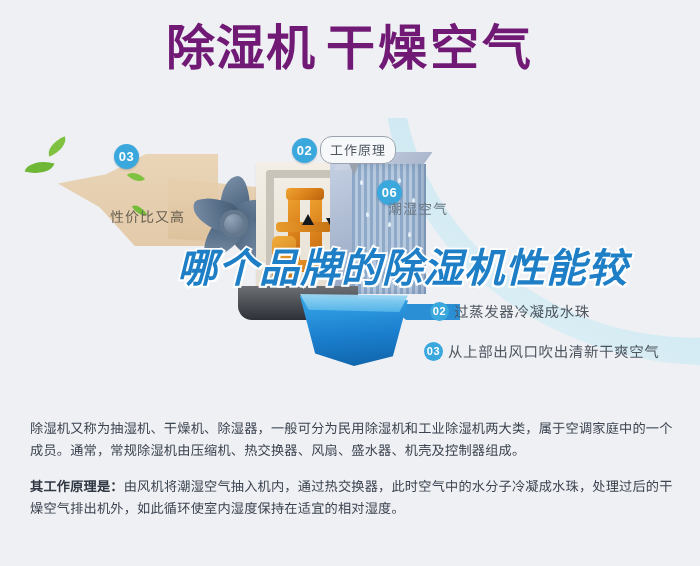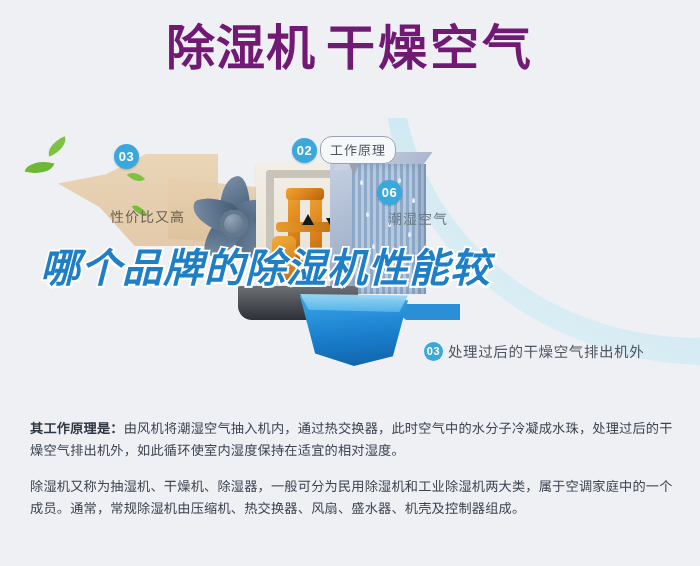--- a/index.html
+++ b/index.html
@@ -327,21 +327,21 @@
   .badge.b01      { left: 377px; top: 62px; }
 
   .label-text {
     position: absolute;
     color: #5a6570;
     font-size: 14px;
     letter-spacing: 1px;
     white-space: nowrap;
   }
   .label-dry   { left: 110px; top: 88px; color:#6b6253; }
-  .label-humid { left: 388px; top: 90px; color:#6d7b86; }
+  .label-humid { left: 388px; top: 80px; color:#6d7b86; }
 
   
   .callout {
     position: absolute;
     left: 320px;
     top: 18px;
     padding: 3px 9px 4px;
     border: 1.6px solid #9aa3ad;
     border-radius: 12px;
     background: #f7f8fa;
@@ -384,24 +384,23 @@
     vertical-align: 2px;
     margin-right: 5px;
   }
 
   
   .headline {
     position: absolute;
     left: 0;
     top: 246px;
     width: 628px;
-    text-align: left;
+    text-align: right;
     z-index: 6;
     pointer-events: none;
-    margin-left: 40px;
   }
   .headline span {
     display: block;
     font-family: "DejaVu Sans", "Liberation Sans", sans-serif;
     font-size: 40px;
     font-weight: 700;
     font-style: italic;
     line-height: 1.12;
     letter-spacing: 1px;
     color: #1e7fc6;
@@ -500,28 +499,31 @@
 
     <div class="badge b03-left">03</div>
     <div class="badge b02">02</div>
     <div class="badge b01">06</div>
 
     <div class="label-text label-dry">性价比又高</div>
     <div class="label-text label-humid">潮湿空气</div>
 
     <div class="callout">工作原理</div>
 
+    <div class="sidenote note-02">
+      <span class="note-badge">02</span><span>过蒸发器冷凝成水珠</span>
+    </div>
     <div class="sidenote note-03">
-      <span class="note-badge">03</span><span>处理过后的干燥空气排出机外</span>
+      <span class="note-badge">03</span><span>从上部出风口吹出清新干爽空气</span>
     </div>
 
   </div>
 
   <div class="headline">
     <span>哪个品牌的除湿机性能较</span>
   </div>
 
   <div class="copy">
+    <p>除湿机又称为抽湿机、干燥机、除湿器，一般可分为民用除湿机和工业除湿机两大类，属于空调家庭中的一个成员。通常，常规除湿机由压缩机、热交换器、风扇、盛水器、机壳及控制器组成。</p>
     <p><span class="lead">其工作原理是：</span><span>由风机将潮湿空气抽入机内，通过热交换器，此时空气中的水分子冷凝成水珠，处理过后的干燥空气排出机外，如此循环使室内湿度保持在适宜的相对湿度。</span></p>
-    <p>除湿机又称为抽湿机、干燥机、除湿器，一般可分为民用除湿机和工业除湿机两大类，属于空调家庭中的一个成员。通常，常规除湿机由压缩机、热交换器、风扇、盛水器、机壳及控制器组成。</p>
   </div>
 
 </div>
 
 </body></html>

